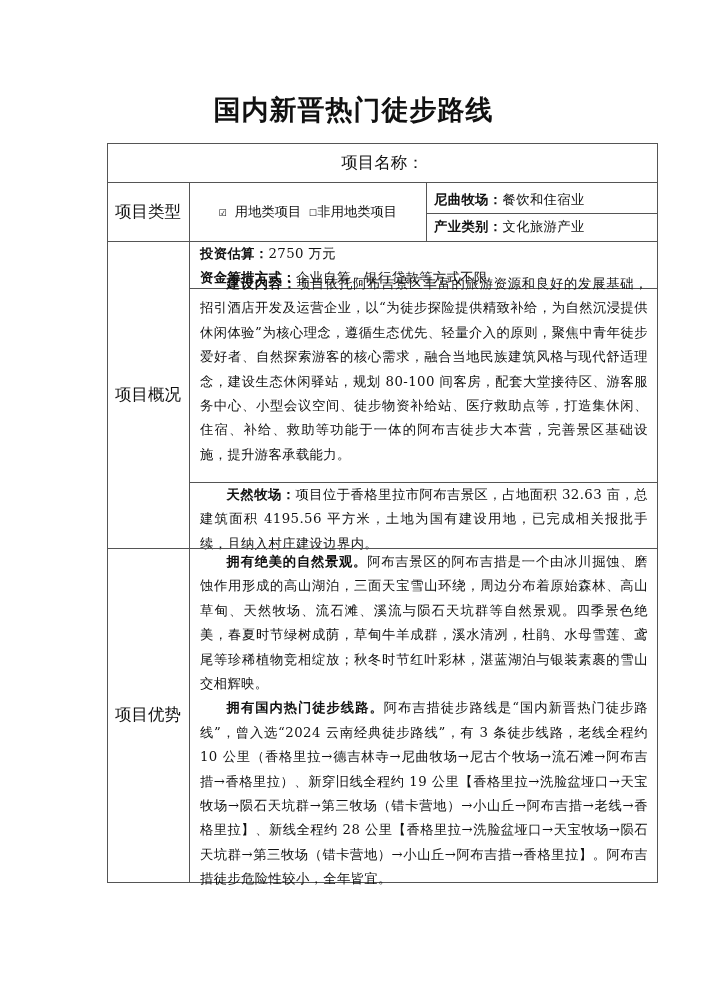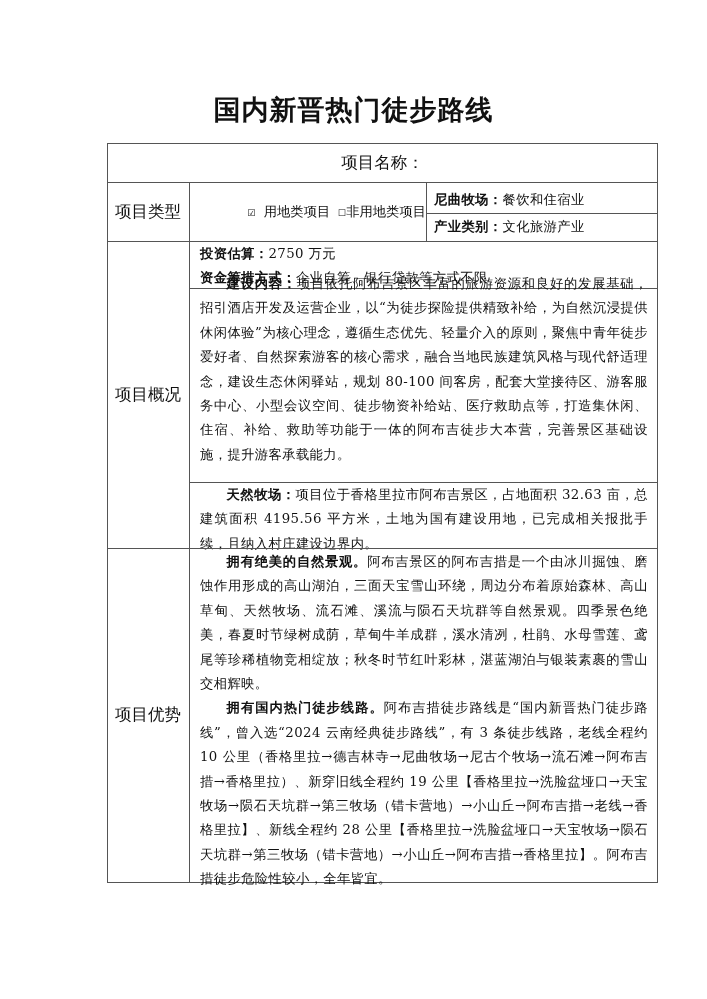--- a/index.html
+++ b/index.html
@@ -25,21 +25,21 @@
 <div class="b" style="left:107px; top:143px; width:551px; height:740px;"></div>
 
 <div class="cell name-row sans" style="left:107px; top:143px; width:551px; height:40px;">
   <span>项目名称：</span>
 </div>
 <div class="b" style="left:107px; top:182px; width:551px; height:1px; border-width:1px 0 0 0;"></div>
 
 <div class="b" style="left:189px; top:182px; width:1px; height:701px; border-width:0 0 0 1px;"></div>
 
 <div class="cell label-left sans" style="left:107px; top:182px; width:82px; height:59px;">项目类型</div>
-<div class="cell label-left sans" style="left:190px; top:182px; width:236px; height:59px; font-size:13.3px;justify-content:flex-end;">
+<div class="cell label-left sans" style="left:190px; top:182px; width:236px; height:59px; font-size:13.3px;">
   <span>☑ 用地类项目 ☐非用地类项目</span>
 </div>
 <div class="b" style="left:426px; top:182px; width:1px; height:59px; border-width:0 0 0 1px;"></div>
 <div class="cell txt" style="left:427px; top:188px; width:230px; height:25px; padding-left:7px;">
   <span class="bold">尼曲牧场：</span><span>餐饮和住宿业</span>
 </div>
 <div class="b" style="left:426px; top:213px; width:232px; height:1px; border-width:1px 0 0 0;"></div>
 <div class="cell txt" style="left:427px; top:215px; width:230px; height:25px; padding-left:7px;">
   <span class="bold">产业类别：</span><span>文化旅游产业</span>
 </div>

